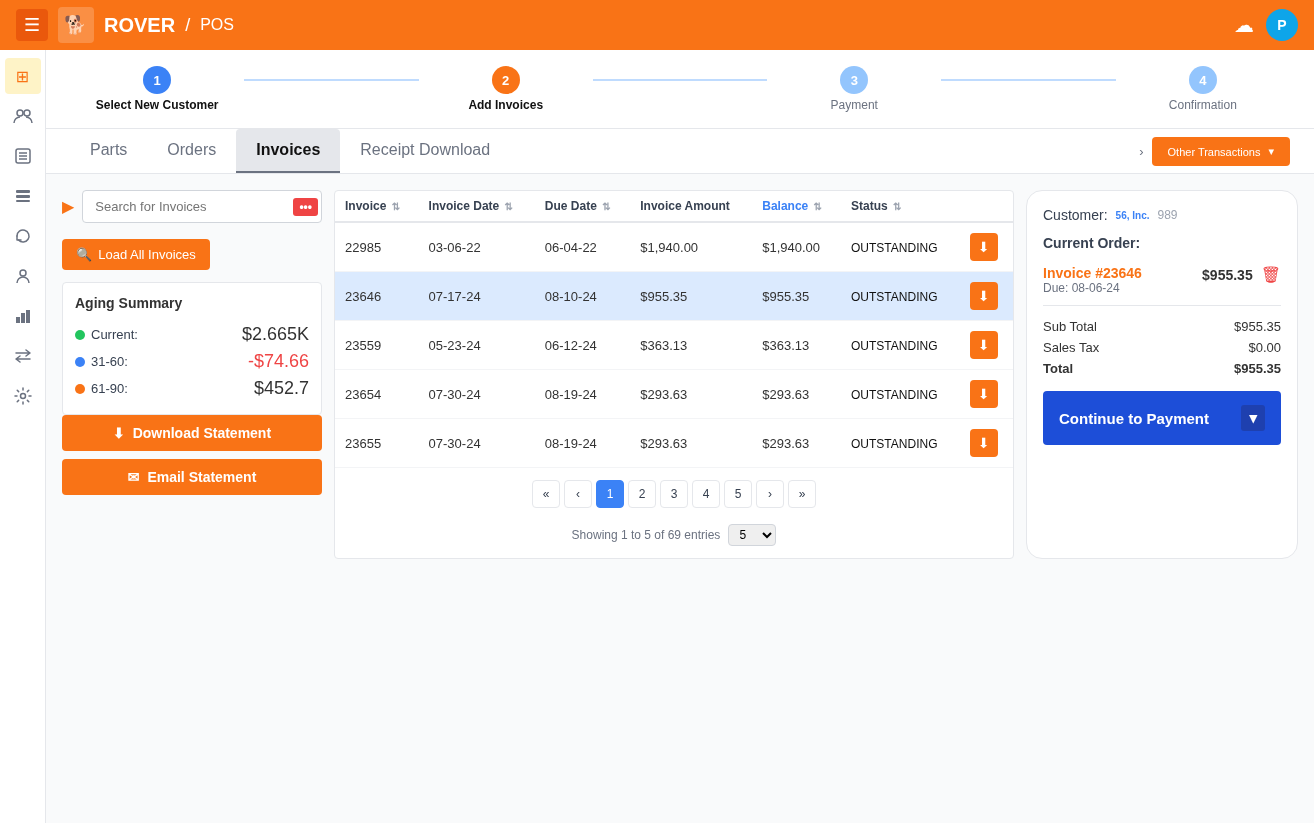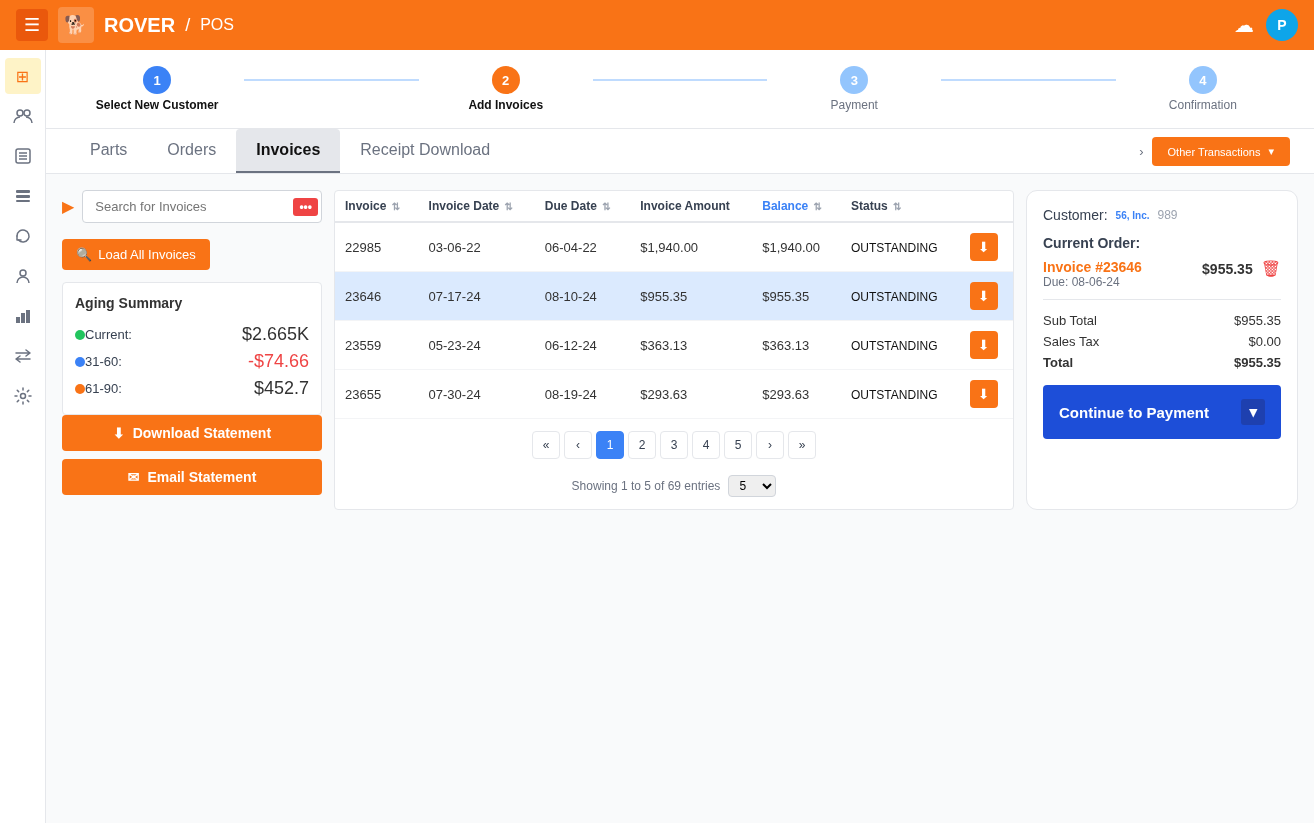--- a/index.html
+++ b/index.html
@@ -92,21 +92,21 @@
       background: #f97316; color: white; border: none; border-radius: 4px;
       padding: 8px 14px; cursor: pointer; font-size: 13px; display: flex; align-items: center; gap: 6px;
       white-space: nowrap;
     }
 
     
     .aging-summary {
       background: white; border-radius: 4px; border: 1px solid #e5e7eb; padding: 12px; 
     }
     .aging-title { font-size: 14px; font-weight: 600; margin-bottom: 10px; }
-    .aging-row { display: flex; align-items: center; padding: 3px 0; }
+    .aging-row { display: flex; align-items: center; gap: 6px; padding: 3px 0; }
     .dot { width: 10px; height: 10px; border-radius: 50%; }
     .dot-green { background: #22c55e; }
     .dot-blue { background: #3b82f6; }
     .dot-orange { background: #f97316; }
     .dot-red { background: #ef4444; }
     .dot-purple { background: #a855f7; }
     .aging-label { flex: 1; color: #374151; font-size: 13px; }
     .aging-value { font-weight: 400; font-size: 18px; }
     .aging-value.red { color: #ef4444; }
 
@@ -146,28 +146,28 @@
       width: 28px; height: 28px; border: 1px solid #e5e7eb; border-radius: 4px; background: white;
       cursor: pointer; font-size: 12px; display: flex; align-items: center; justify-content: center;
       color: #374151;
     }
     .page-btn.active { background: #3b82f6; color: white; border-color: #3b82f6; }
 
     .showing-row { display: flex; align-items: center; justify-content: center; gap: 8px; padding: 4px 12px 12px; font-size: 12px; color: #6b7280; }
     .per-page-select { border: 1px solid #d1d5db; border-radius: 4px; padding: 2px 6px; font-size: 12px; cursor: pointer; }
 
     
-    .right-panel { width: 272px; flex-shrink: 0; background: white; border-radius: 11px; border: 1px solid #e5e7eb; padding: 16px; }
+    .right-panel { width: 272px; flex-shrink: 0; background: white; border-radius: 16px; border: 1px solid #e5e7eb; padding: 16px; }
 
     .customer-row { display: flex; align-items: center; gap: 8px; margin-bottom: 12px; }
     .customer-label { font-size: 14px; color: #374151; }
     .customer-value { color: #3b82f6; font-size: 10px; font-weight: 600; }
     .customer-id { color: #9ca3af; font-size: 12px; }
 
-    .current-order-label { font-size: 14px; color: #374151; font-weight: 600; margin-bottom: 8px; }
+    .current-order-label { font-size: 14px; color: #374151; font-weight: 600; margin-bottom: 14px; }
     .order-row { display: flex; align-items: flex-start; justify-content: space-between; margin-bottom: 4px; }
     .invoice-link { color: #f97316; font-size: 14px; font-weight: 600; }
     .due-date { color: #6b7280; font-size: 12px; }
     .order-amount { font-size: 14px; font-weight: 700; }
     .delete-btn { background: none; border: none; color: #ef4444; cursor: pointer; font-size: 16px; }
 
     .divider { height: 1px; background: #e5e7eb; margin: 10px 0; }
     .totals-row { display: flex; justify-content: space-between; padding: 3px 0; font-size: 13px; }
     .totals-row.total { font-weight: 700; }
 
@@ -383,20 +383,31 @@
       <td>05-23-24</td>
       <td>06-12-24</td>
       <td>$363.13</td>
       <td>$363.13</td>
       <td><span class="status-text">OUTSTANDING</span></td>
       <td>
         <button class="download-row-btn">⬇</button>
       </td>
     </tr>
               <tr>
+      <td>23654</td>
+      <td>07-30-24</td>
+      <td>08-19-24</td>
+      <td>$293.63</td>
+      <td>$293.63</td>
+      <td><span class="status-text">OUTSTANDING</span></td>
+      <td>
+        <button class="download-row-btn">⬇</button>
+      </td>
+    </tr>
+              <tr>
       <td>23655</td>
       <td>07-30-24</td>
       <td>08-19-24</td>
       <td>$293.63</td>
       <td>$293.63</td>
       <td><span class="status-text">OUTSTANDING</span></td>
       <td>
         <button class="download-row-btn">⬇</button>
       </td>
     </tr>

